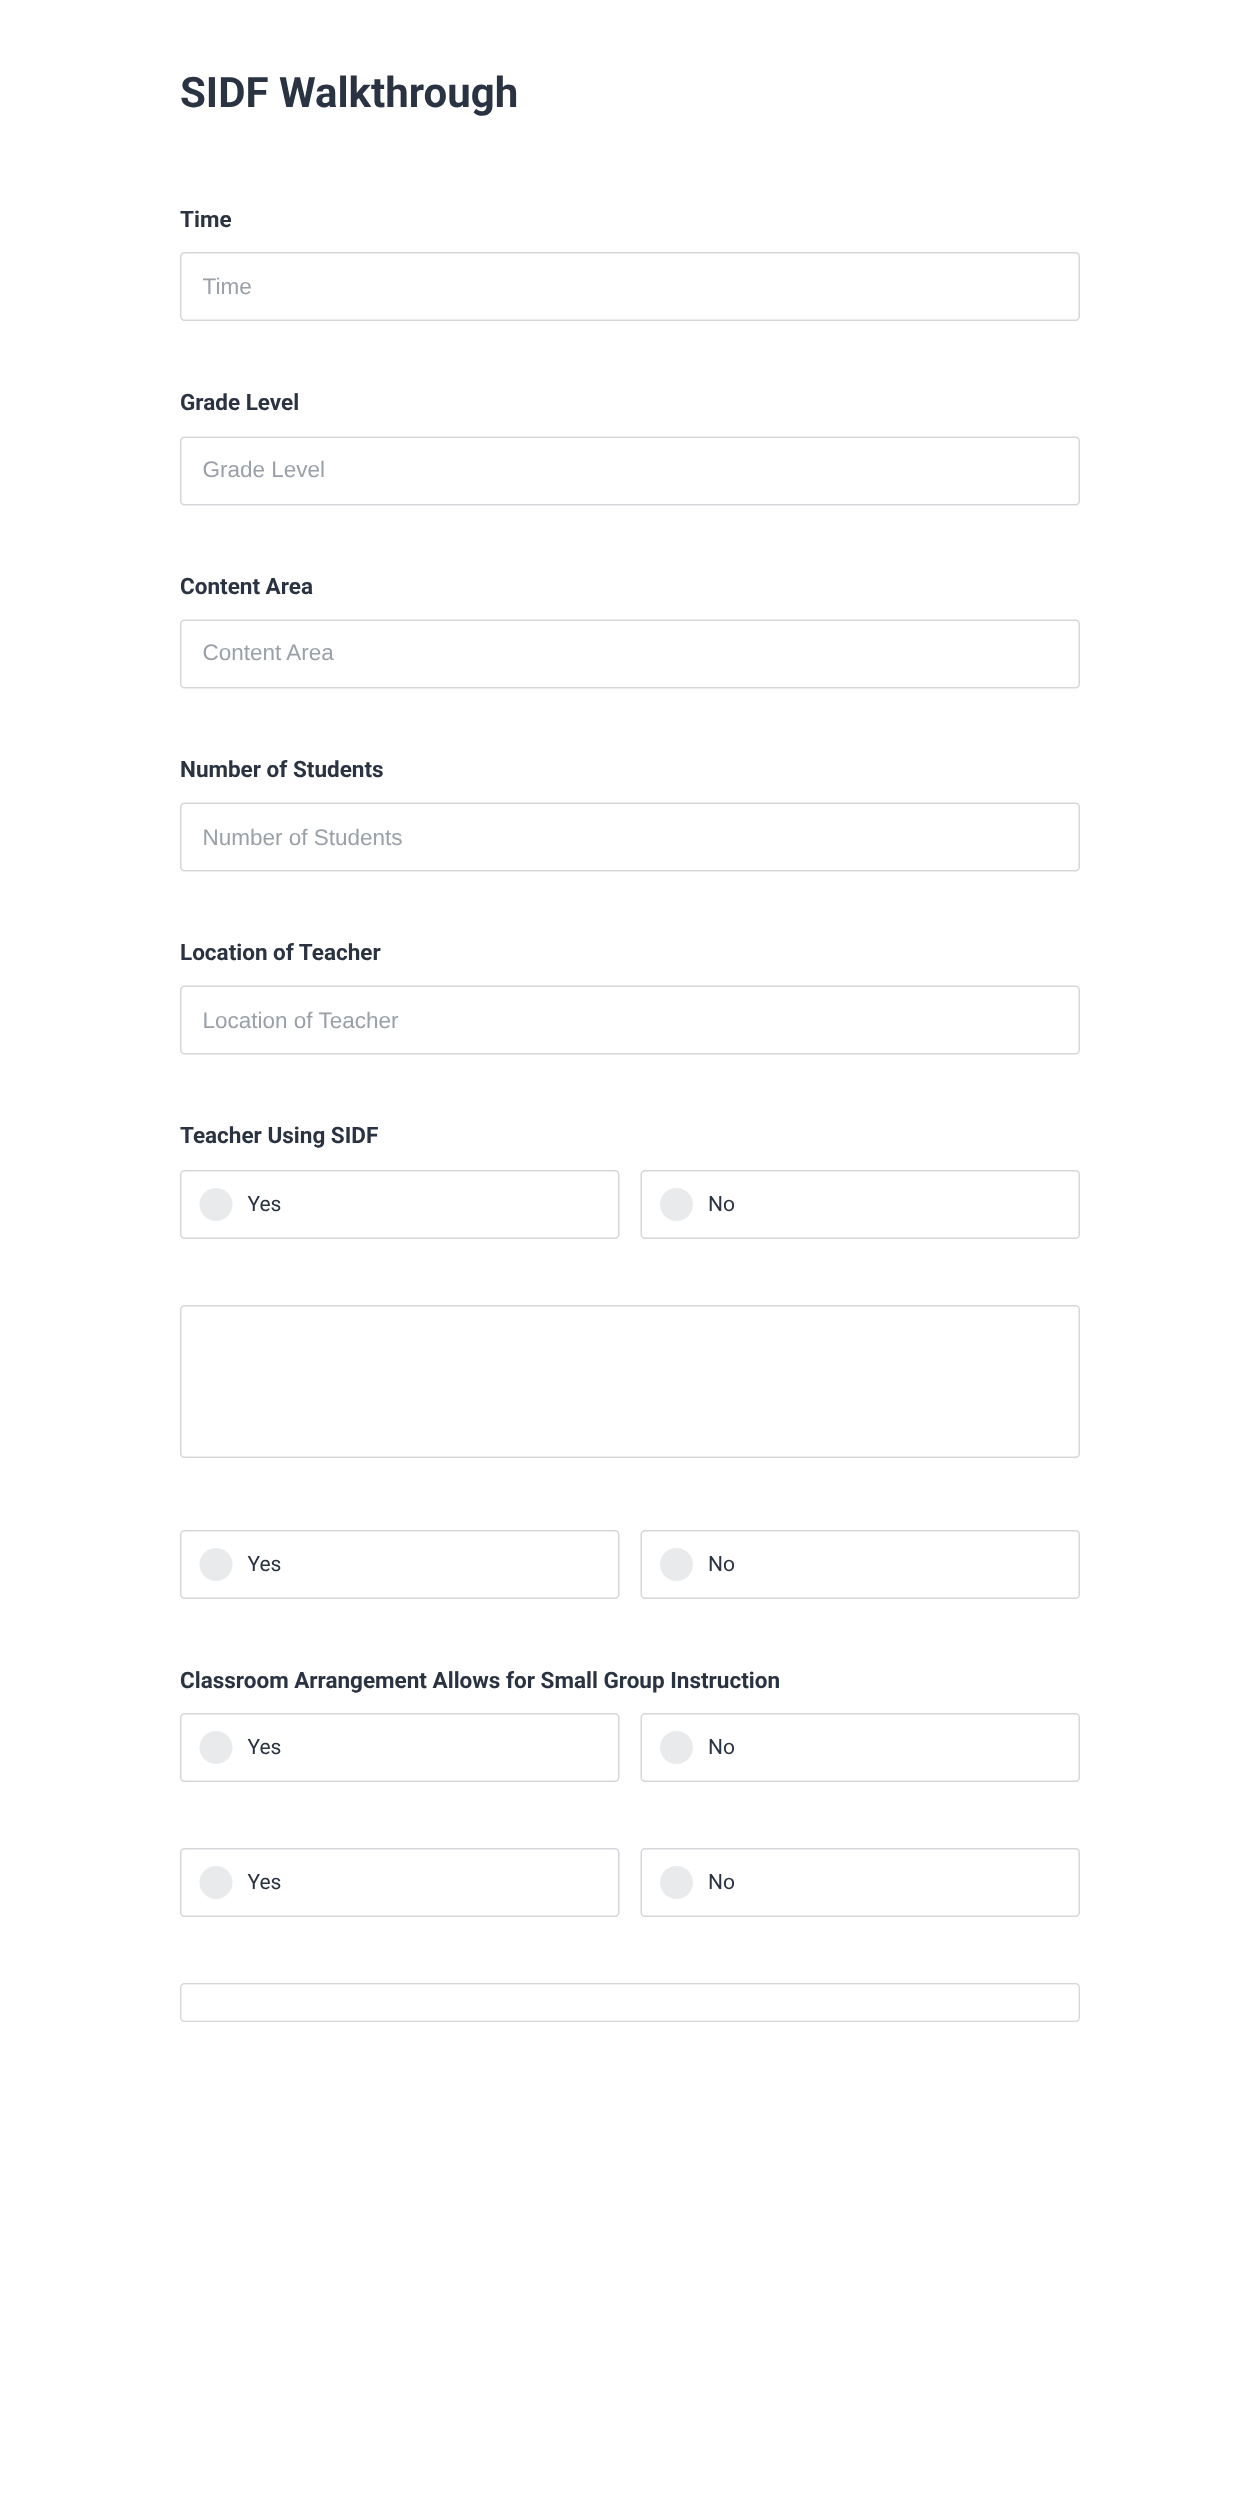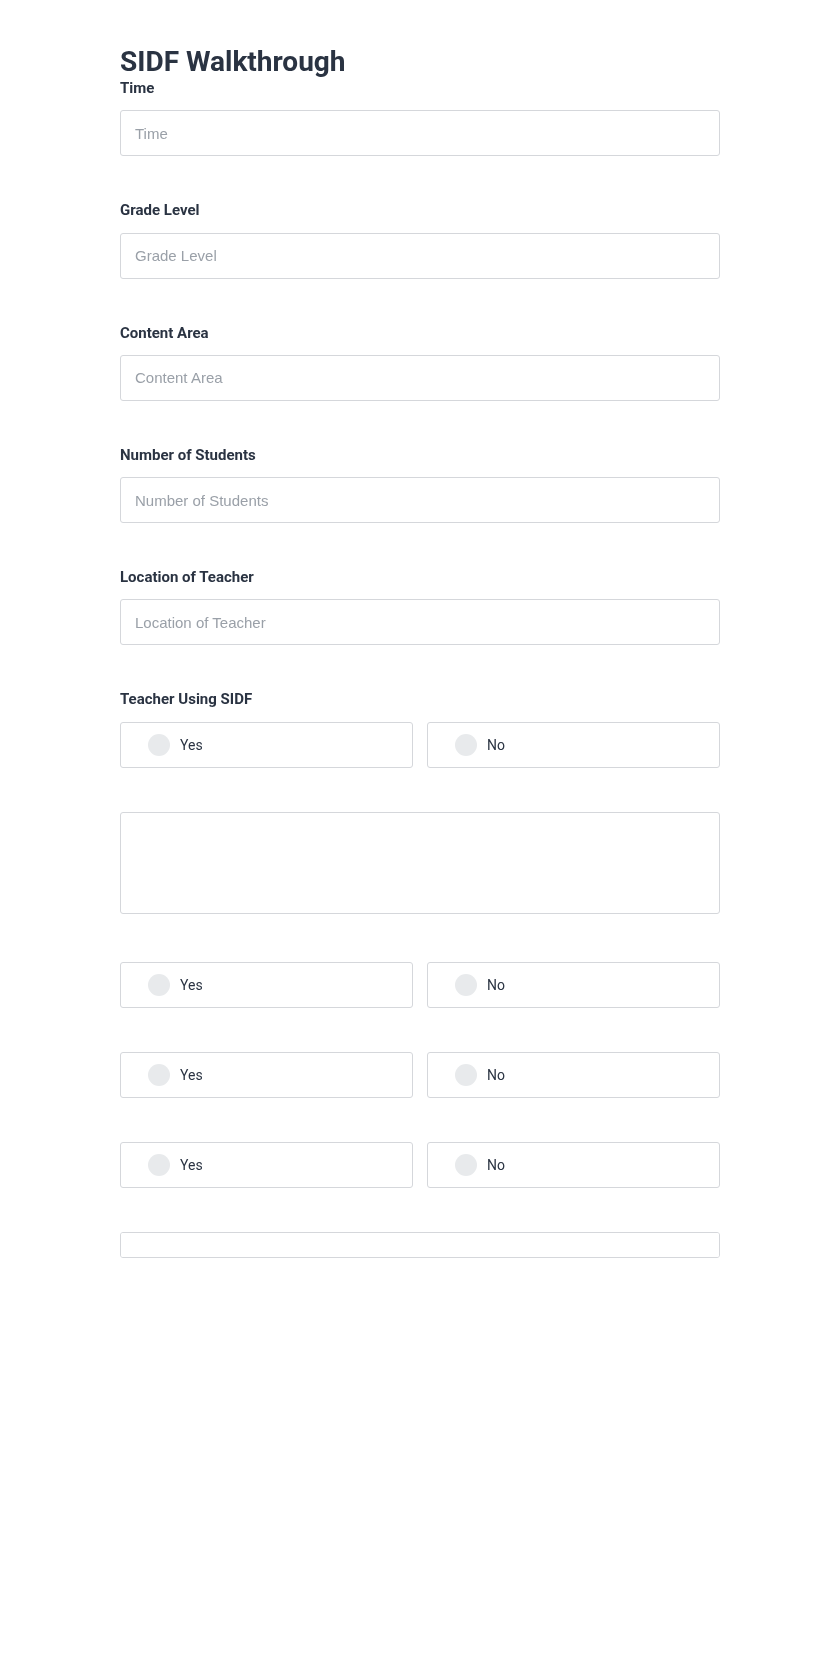--- a/index.html
+++ b/index.html
@@ -8,20 +8,21 @@
     background: #ffffff;
     width: 840px;
     min-height: 1680px;
     padding: 45px 120px 0 120px;
     color: #2a3342;
   }
   h1.page-title {
     font-size: 28px;
     font-weight: 700;
     color: #2a3342;
+    margin-bottom: 58px;
   }
   .field {
     margin-bottom: 44px;
   }
   .field-label {
     font-size: 15px;
     font-weight: 700;
     color: #2a3342;
     margin-bottom: 12px;
     display: block;
@@ -55,21 +56,21 @@
     display: flex;
     gap: 14px;
   }
   .radio-option {
     flex: 1;
     height: 46px;
     border: 1px solid #d5d7db;
     border-radius: 3px;
     display: flex;
     align-items: center;
-    padding: 0 27px;
+    padding: 0 12px;
     cursor: pointer;
     background: #fff;
   }
   .radio-circle {
     width: 22px;
     height: 22px;
     border-radius: 50%;
     background: #e8eaec;
     margin-right: 10px;
     flex-shrink: 0;
@@ -134,20 +135,21 @@
       <span class="radio-text">Yes</span>
     </div>
     <div class="radio-option">
       <span class="radio-circle"></span>
       <span class="radio-text">No</span>
     </div>
   </div>
 </div>
 
 <div class="field">
+  <label class="field-label">Classroom Arrangement Allows for Small Group Instruction</label>
   <div class="radio-row">
     <div class="radio-option">
       <span class="radio-circle"></span>
       <span class="radio-text">Yes</span>
     </div>
     <div class="radio-option">
       <span class="radio-circle"></span>
       <span class="radio-text">No</span>
     </div>
   </div>

